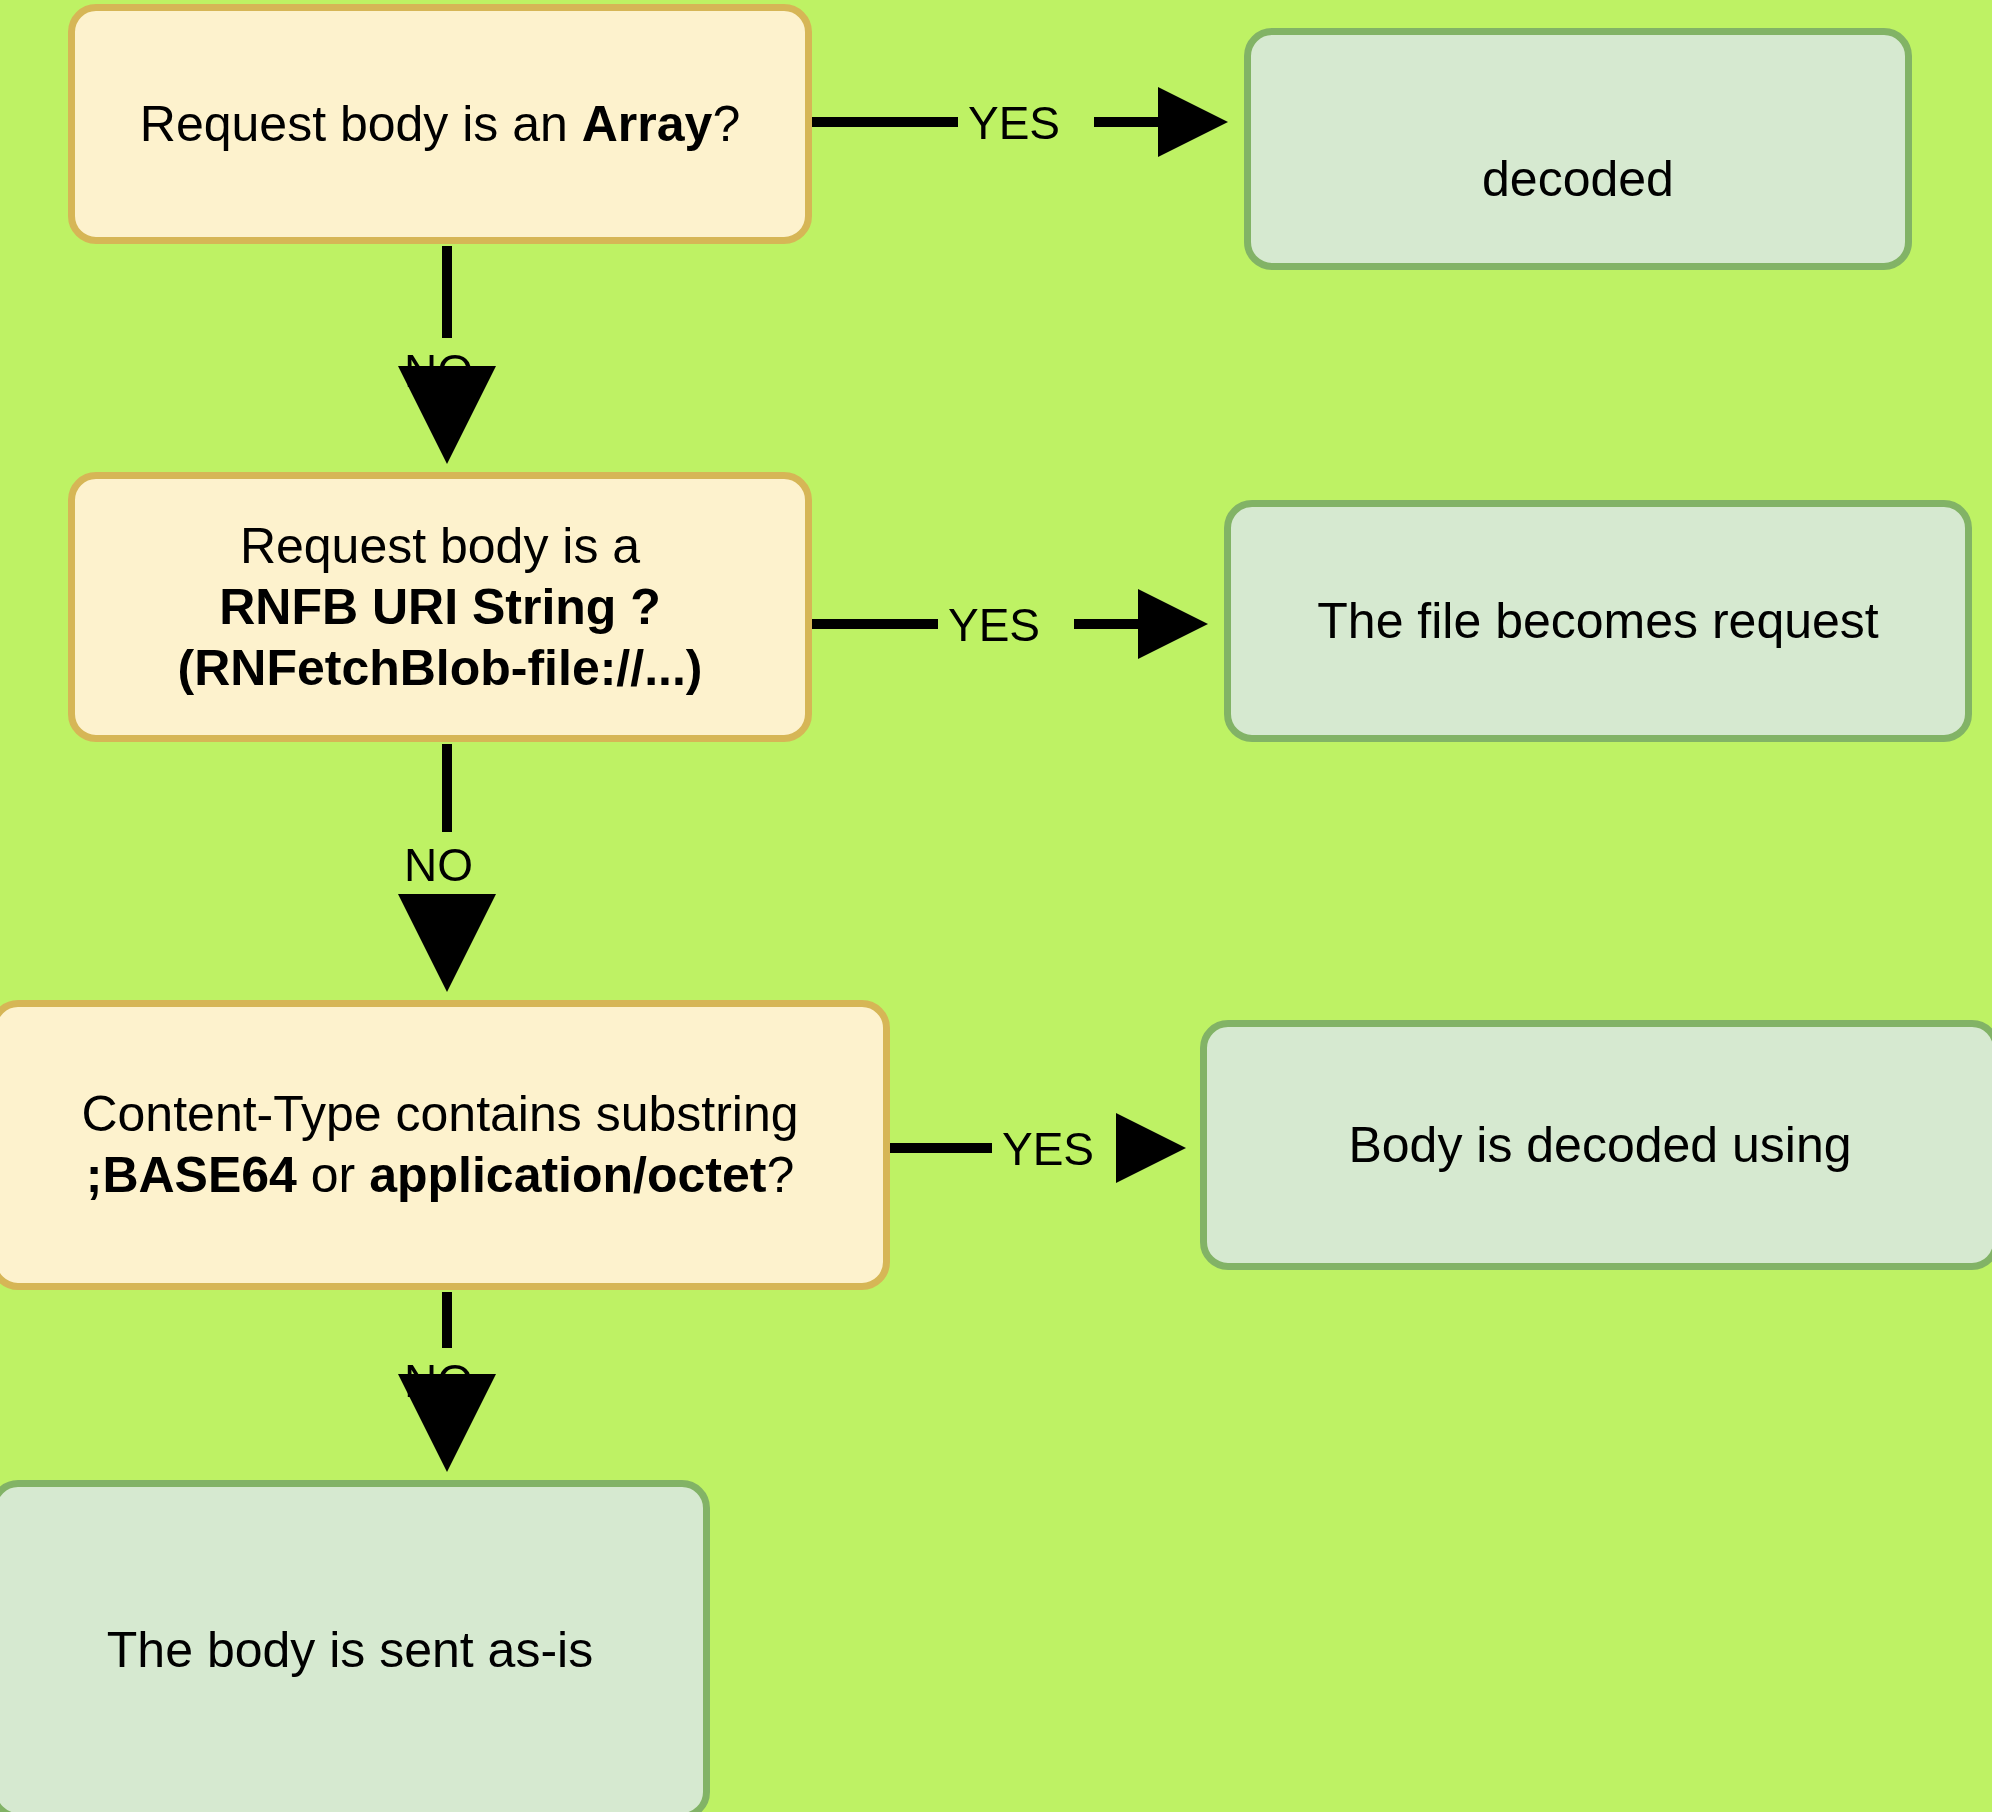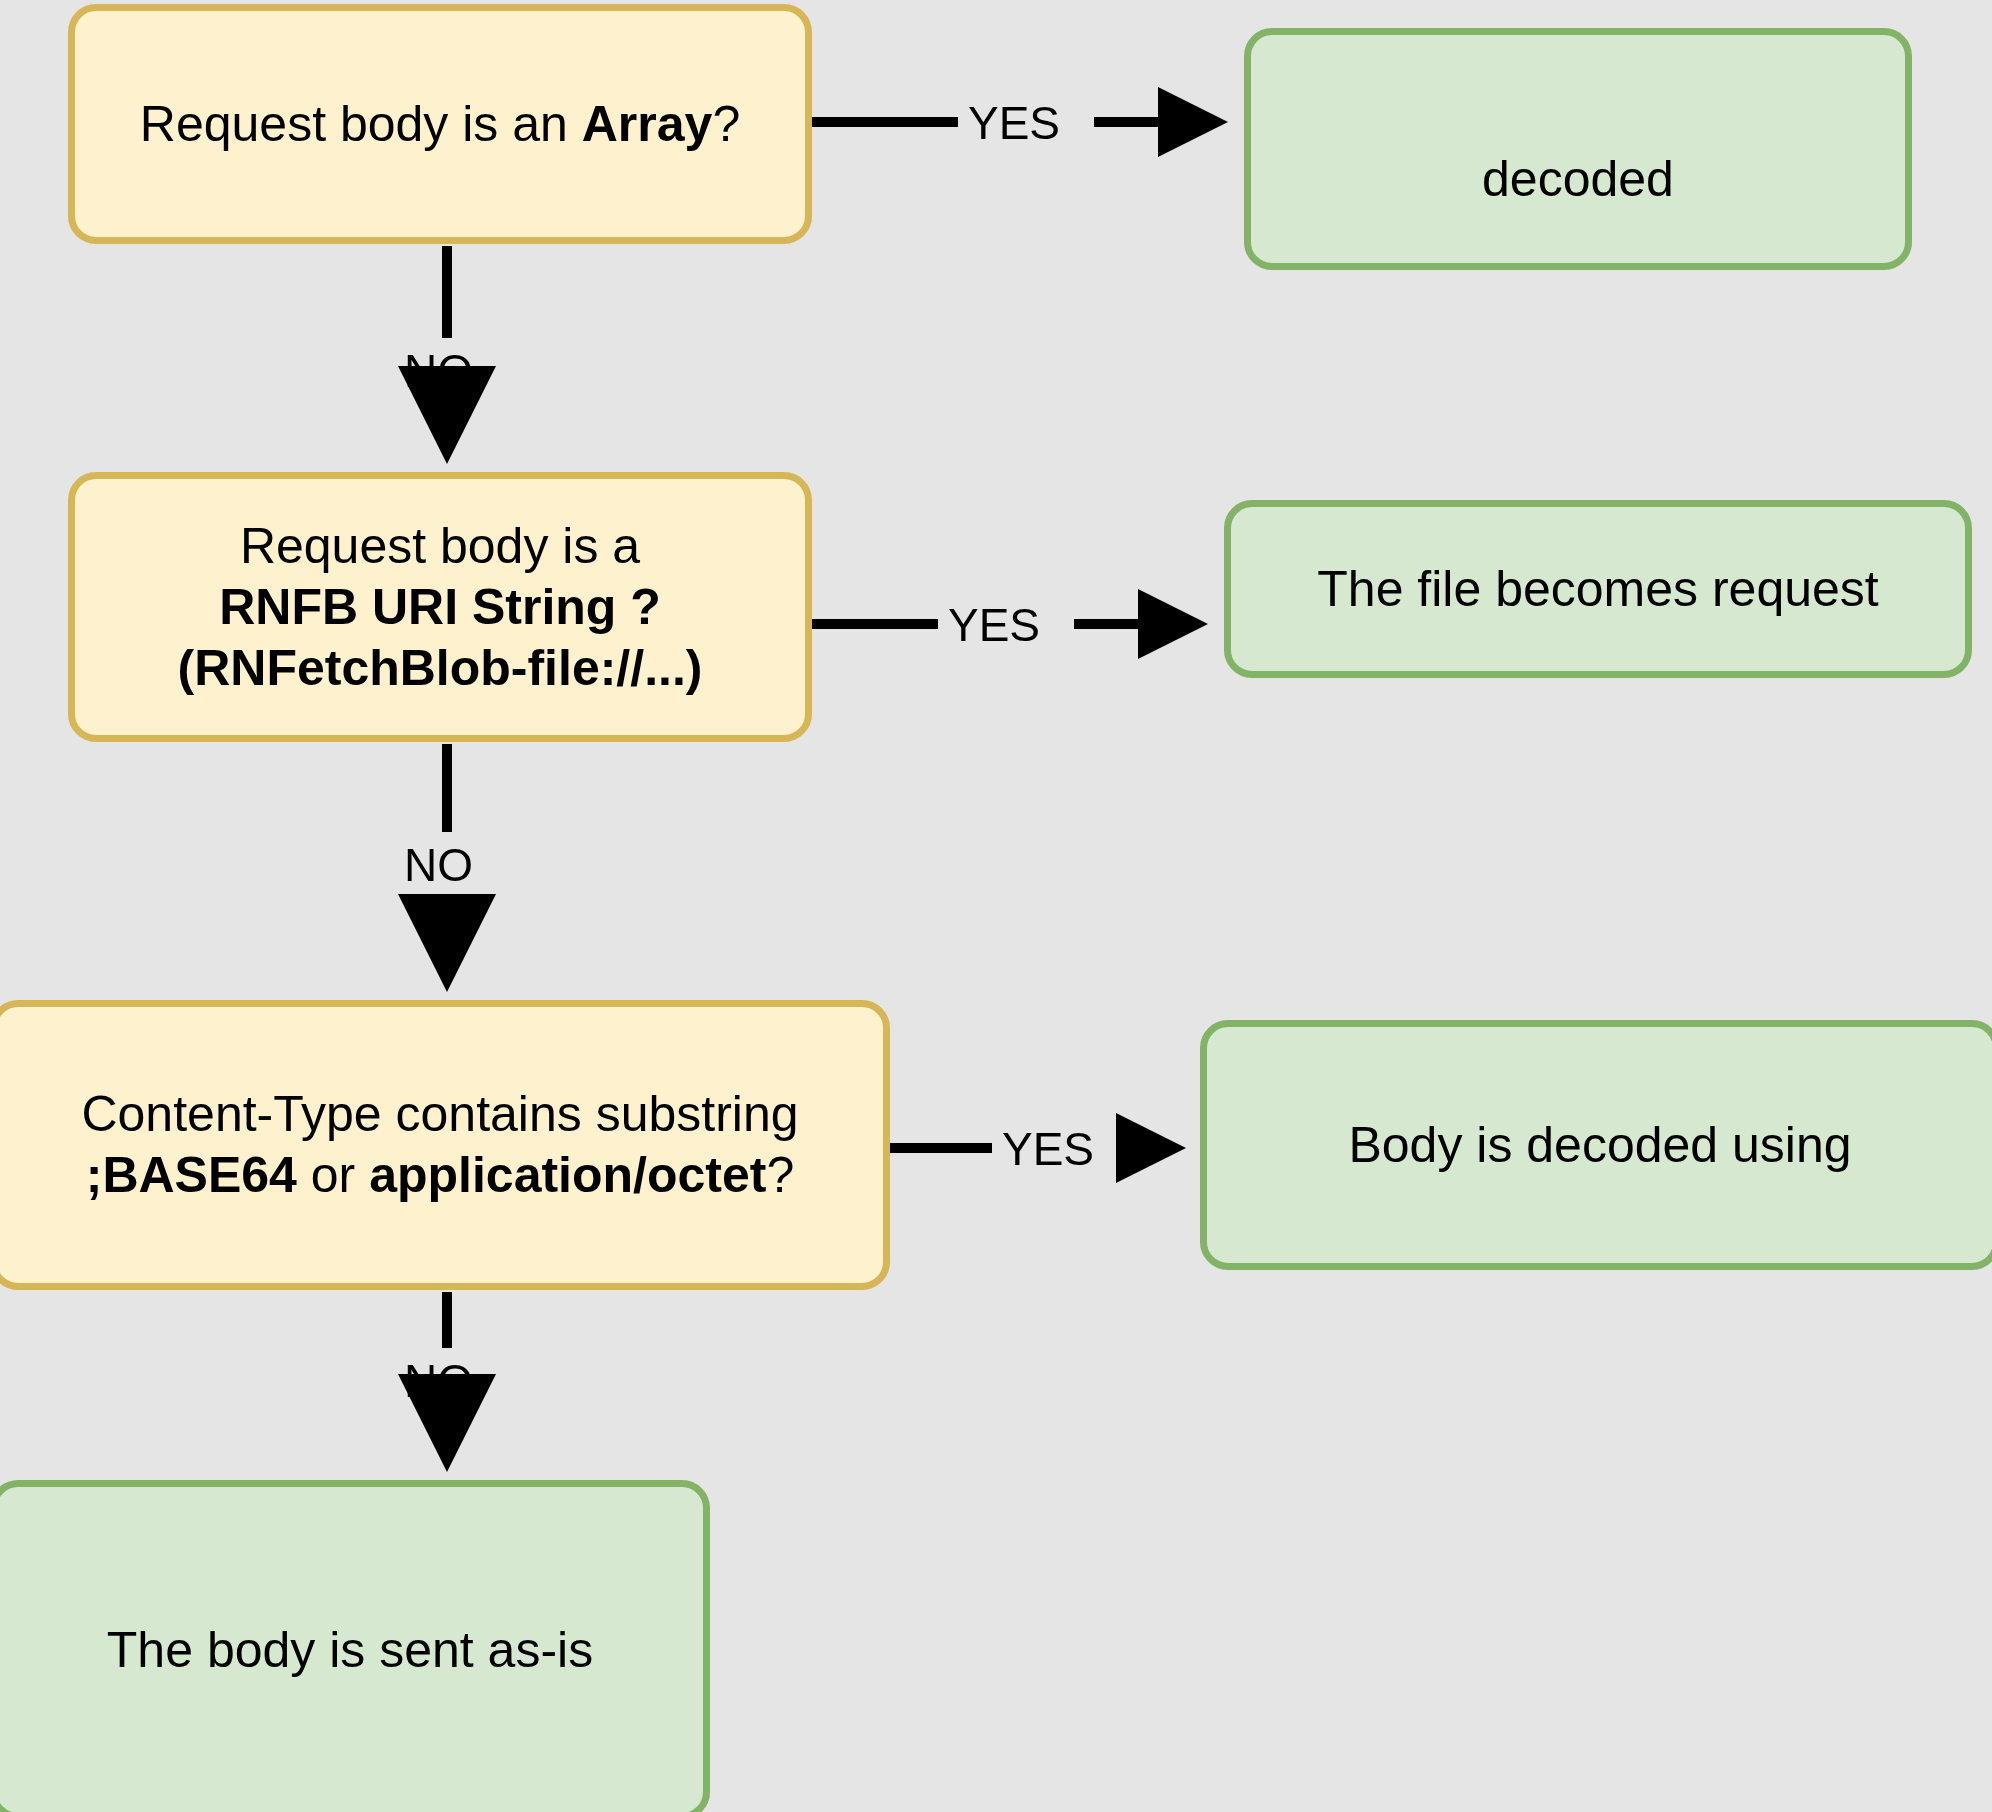--- a/index.html
+++ b/index.html
@@ -7,21 +7,21 @@
     padding: 0;
     background: #ffffff;
   }
   body {
     font-family: "Liberation Sans", sans-serif;
   }
   #canvas {
     position: relative;
     width: 1992px;
     height: 1812px;
-    background: #e5e5e5;
+    background: #bef264;
     overflow: hidden;
   }
 
   .node {
     position: absolute;
     box-sizing: border-box;
     display: flex;
     align-items: center;
     justify-content: center;
     text-align: center;
@@ -48,21 +48,21 @@
     font-size: 50px;
   }
 
   .b { font-weight: bold; }
 
   
   #node-array-check      { left: 68px;   top: 4px;    width: 744px;  height: 240px; }
   #node-multipart        { left: 1244px; top: 28px;   width: 668px;  height: 242px; }
 
   #node-rnfb-check       { left: 68px;   top: 472px;  width: 744px;  height: 270px; }
-  #node-file-binary      { left: 1224px; top: 500px;  width: 748px;  height: 178px; }
+  #node-file-binary      { left: 1224px; top: 500px;  width: 748px;  height: 242px; }
 
   #node-contenttype-check{ left: -10px;  top: 1000px; width: 900px;  height: 290px; }
   #node-base64-decoded   { left: 1200px; top: 1020px; width: 800px;  height: 250px; }
 
   #node-as-is            { left: -10px;  top: 1480px; width: 720px;  height: 340px; }
 
   
   #edges {
     position: absolute;
     left: 0; top: 0;

